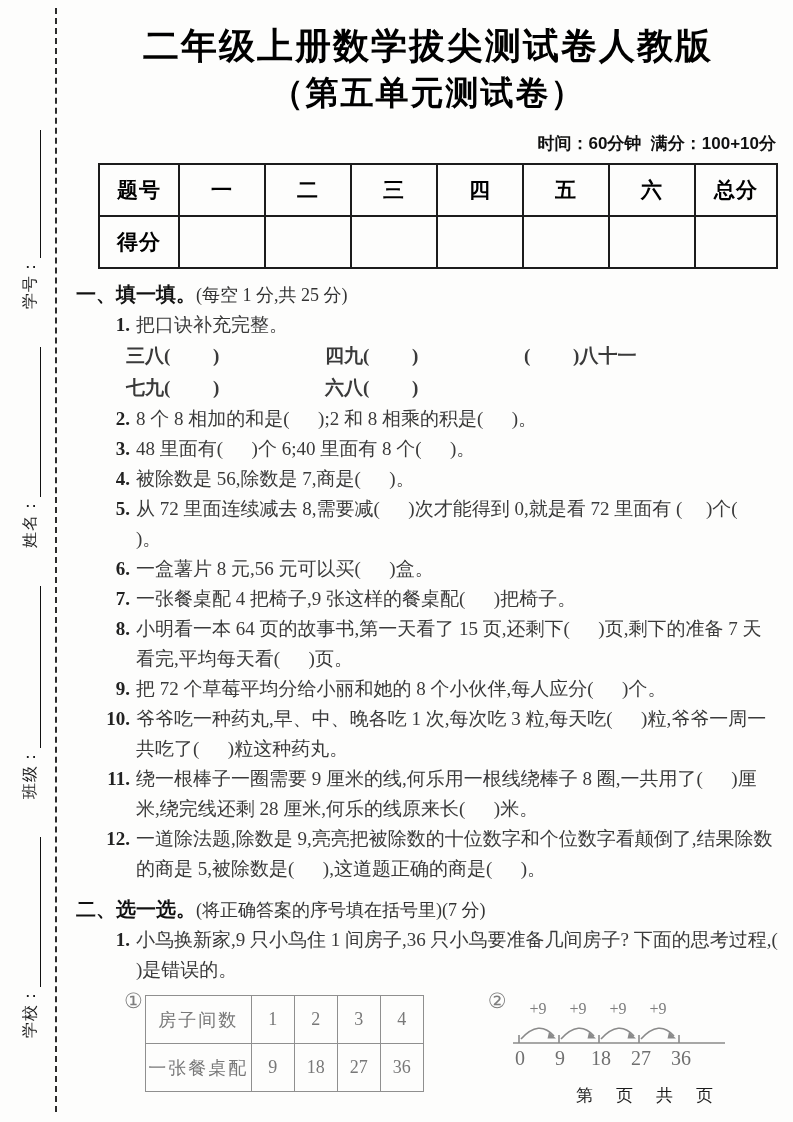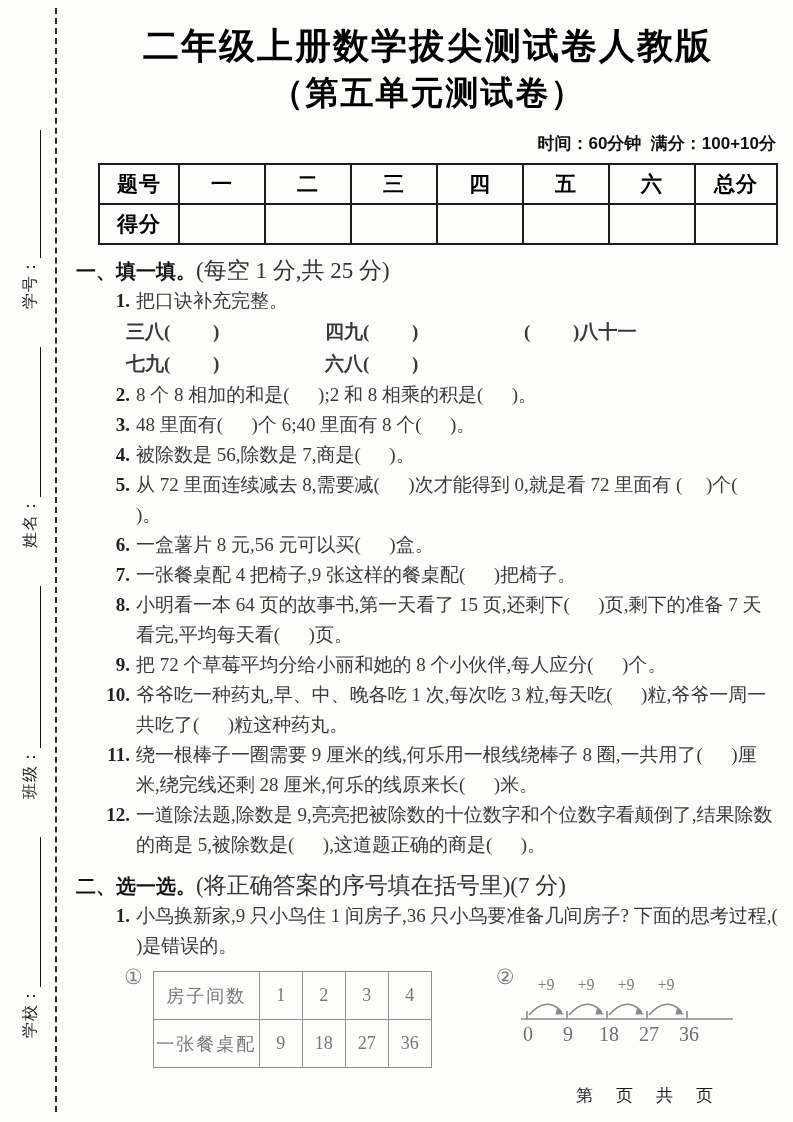--- a/index.html
+++ b/index.html
@@ -35,40 +35,40 @@
   .meta {
     margin-top:16px; text-align:right; padding-right:4px;
     font-family:"Liberation Sans", sans-serif; font-weight:600; font-size:17px; color:#111;
     white-space:pre-wrap;
   }
   table.score {
     border-collapse:collapse; margin:8px 0 0 22px; table-layout:fixed;
     font-family:"Liberation Sans", sans-serif; color:#000;
   }
   table.score th, table.score td {
-    border:2.2px solid #1c1c1c; height:40px; text-align:center; vertical-align:middle;
+    border:2.2px solid #1c1c1c; height:52px; text-align:center; vertical-align:middle;
     font-size:21px; font-weight:bold; letter-spacing:1px;
   }
   .sec-head { margin-top:11px; font-size:20px; line-height:29px; color:#111; white-space:pre-wrap; }
   .sec-title { font-family:"Liberation Sans", sans-serif; font-weight:bold; }
-  .sec-note  { font-size:23px; color:#333;margin-top:32px; }
+  .sec-note  { font-size:18px; color:#333;margin-top:32px; }
   .q { position:relative; padding-left:60px; font-size:19px; line-height:30px; color:#3a3a3a; }
   .q .num {
     position:absolute; left:16px; width:38px; text-align:right;
     font-weight:bold; color:#222;
   }
   .q-text { white-space:pre-wrap; }
   .kouju-row { display:flex; padding-left:50px; font-size:19px; line-height:32px; color:#3a3a3a;font-weight:bold; }
   .kouju-row span { width:199px; white-space:pre-wrap; }
   
   .options { display:flex; margin:10px 0 0 48px; gap:64px; align-items:flex-start; }
   .opt { display:flex; align-items:flex-start; }
   .opt-mark { font-size:21px; color:#7d7d7d; margin:-4px 2px 0 0; line-height:1; }
   table.mini {
-    border-collapse:collapse; color:#787878; font-size:18px; table-layout:fixed;margin-left:8px;
+    border-collapse:collapse; color:#787878; font-size:18px; table-layout:fixed;
   }
   table.mini td {
     border:1.8px solid #8f8f8f; height:48px; text-align:center; vertical-align:middle;
     letter-spacing:2px;
   }
   table.mini td.lbl { width:106px; }
   table.mini td.val { width:43px; letter-spacing:0; }
   .numline svg { display:block; margin-top:2px; }
   
   .footer {

